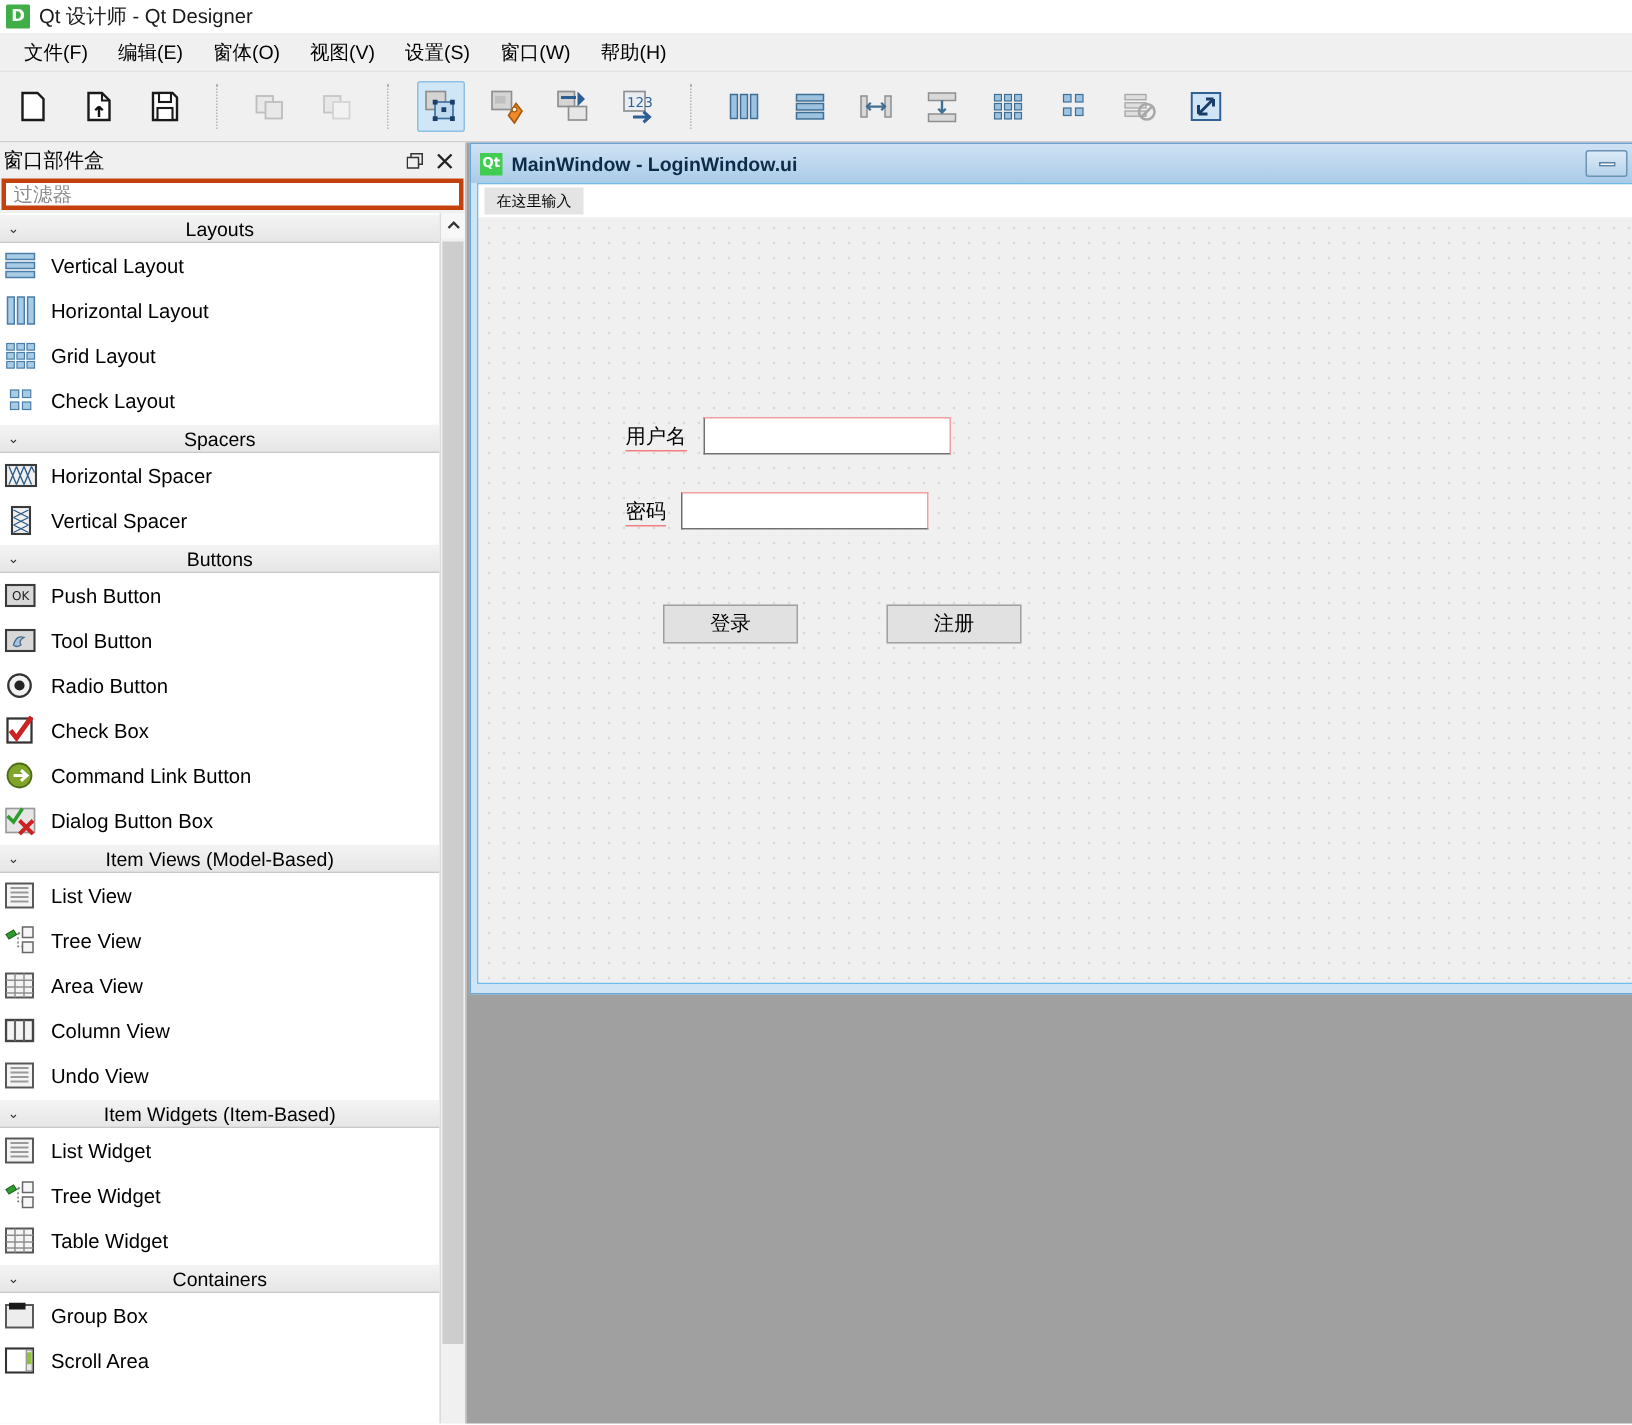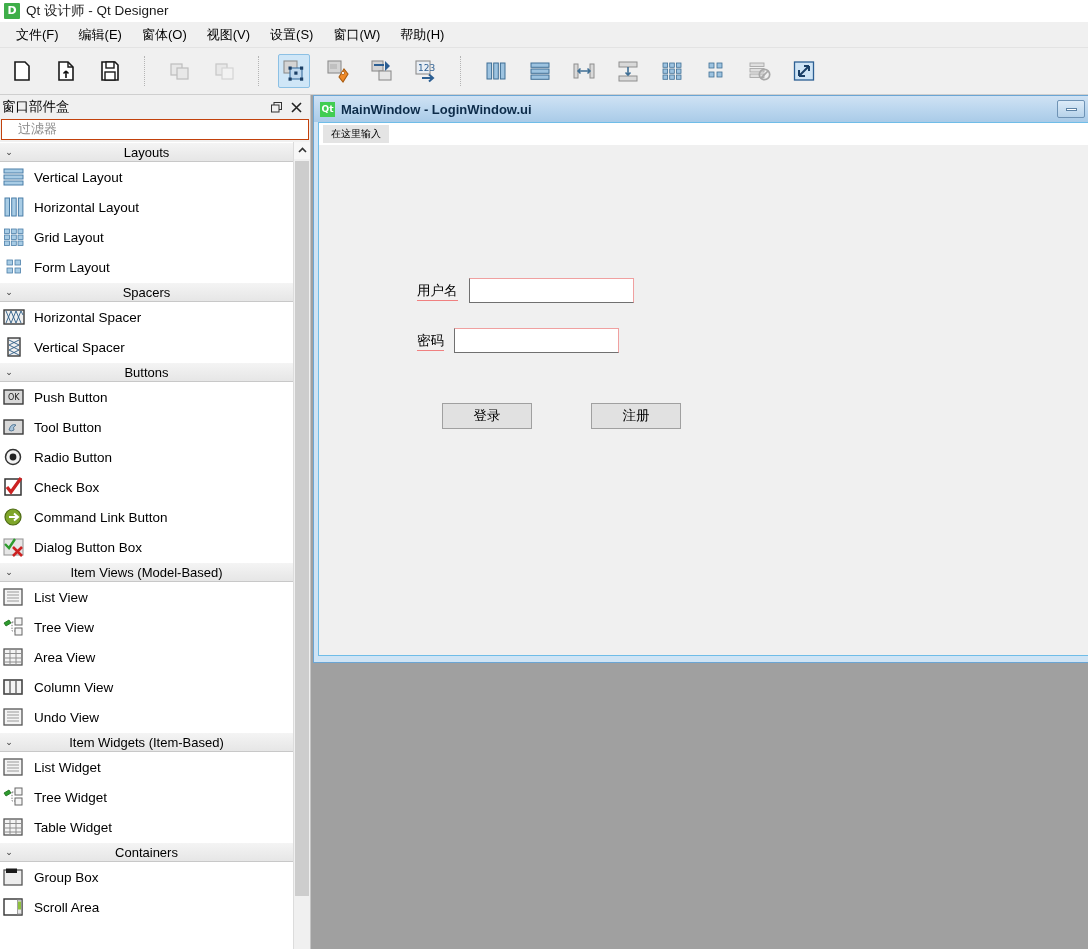--- a/index.html
+++ b/index.html
@@ -111,26 +111,26 @@
     display: flex; align-items: center; justify-content: center;
     color: #222;
     font-size: 13px;
   }
   #wb-filter-wrap {
     padding: 0 1px 2px 1px;
   }
   #wb-filter {
     width: 100%;
     height: 21px;
-    border: 1px solid #c2410c;
+    border: 3px solid #c2410c;
     background: #ffffff;
     font-size: 13px;
-    padding: 0 16px;
+    padding: 0 5px;
     color: #000;
-    font-family: Liberation Mono, monospace;
+    font-family: Liberation Serif, serif;
   }
   #wb-filter::placeholder { color: #8a8a8a; }
 
   #wb-scrollwrap {
     flex: 1;
     display: flex;
     overflow: hidden;
     background: #ffffff;
   }
   #wb-list {
@@ -552,21 +552,21 @@
             <span class="wb-ico">
               <svg width="22" height="20" viewBox="0 0 22 20">
                 <g fill="#a8cce5" stroke="#4a7ea8" stroke-width="0.8">
                   <rect x="4" y="3" width="5.5" height="5"></rect>
                   <rect x="12" y="3" width="5.5" height="5"></rect>
                   <rect x="4" y="11" width="5.5" height="5"></rect>
                   <rect x="12" y="11" width="5.5" height="5"></rect>
                 </g>
               </svg>
             </span>
-            <span class="wb-label">Form Layout</span>
+            <span class="wb-label">Check Layout</span>
           </div>
           <div class="wb-group">
             <span class="chev">⌄</span>
             <span class="gtitle">Spacers</span>
           </div>
           <div class="wb-item">
             <span class="wb-ico">
               <svg width="22" height="20" viewBox="0 0 22 20">
                 <rect x="1" y="3" width="20" height="14" fill="#f0f0f0" stroke="#3a3a3a" stroke-width="1.4"></rect>
                 <path d="M3 4 L8 16 M8 4 L13 16 M13 4 L18 16 M18 4 L20 8 M3 16 L8 4 M8 16 L13 4 M13 16 L18 4" stroke="#2b5b86" stroke-width="0.9" fill="none"></path>

